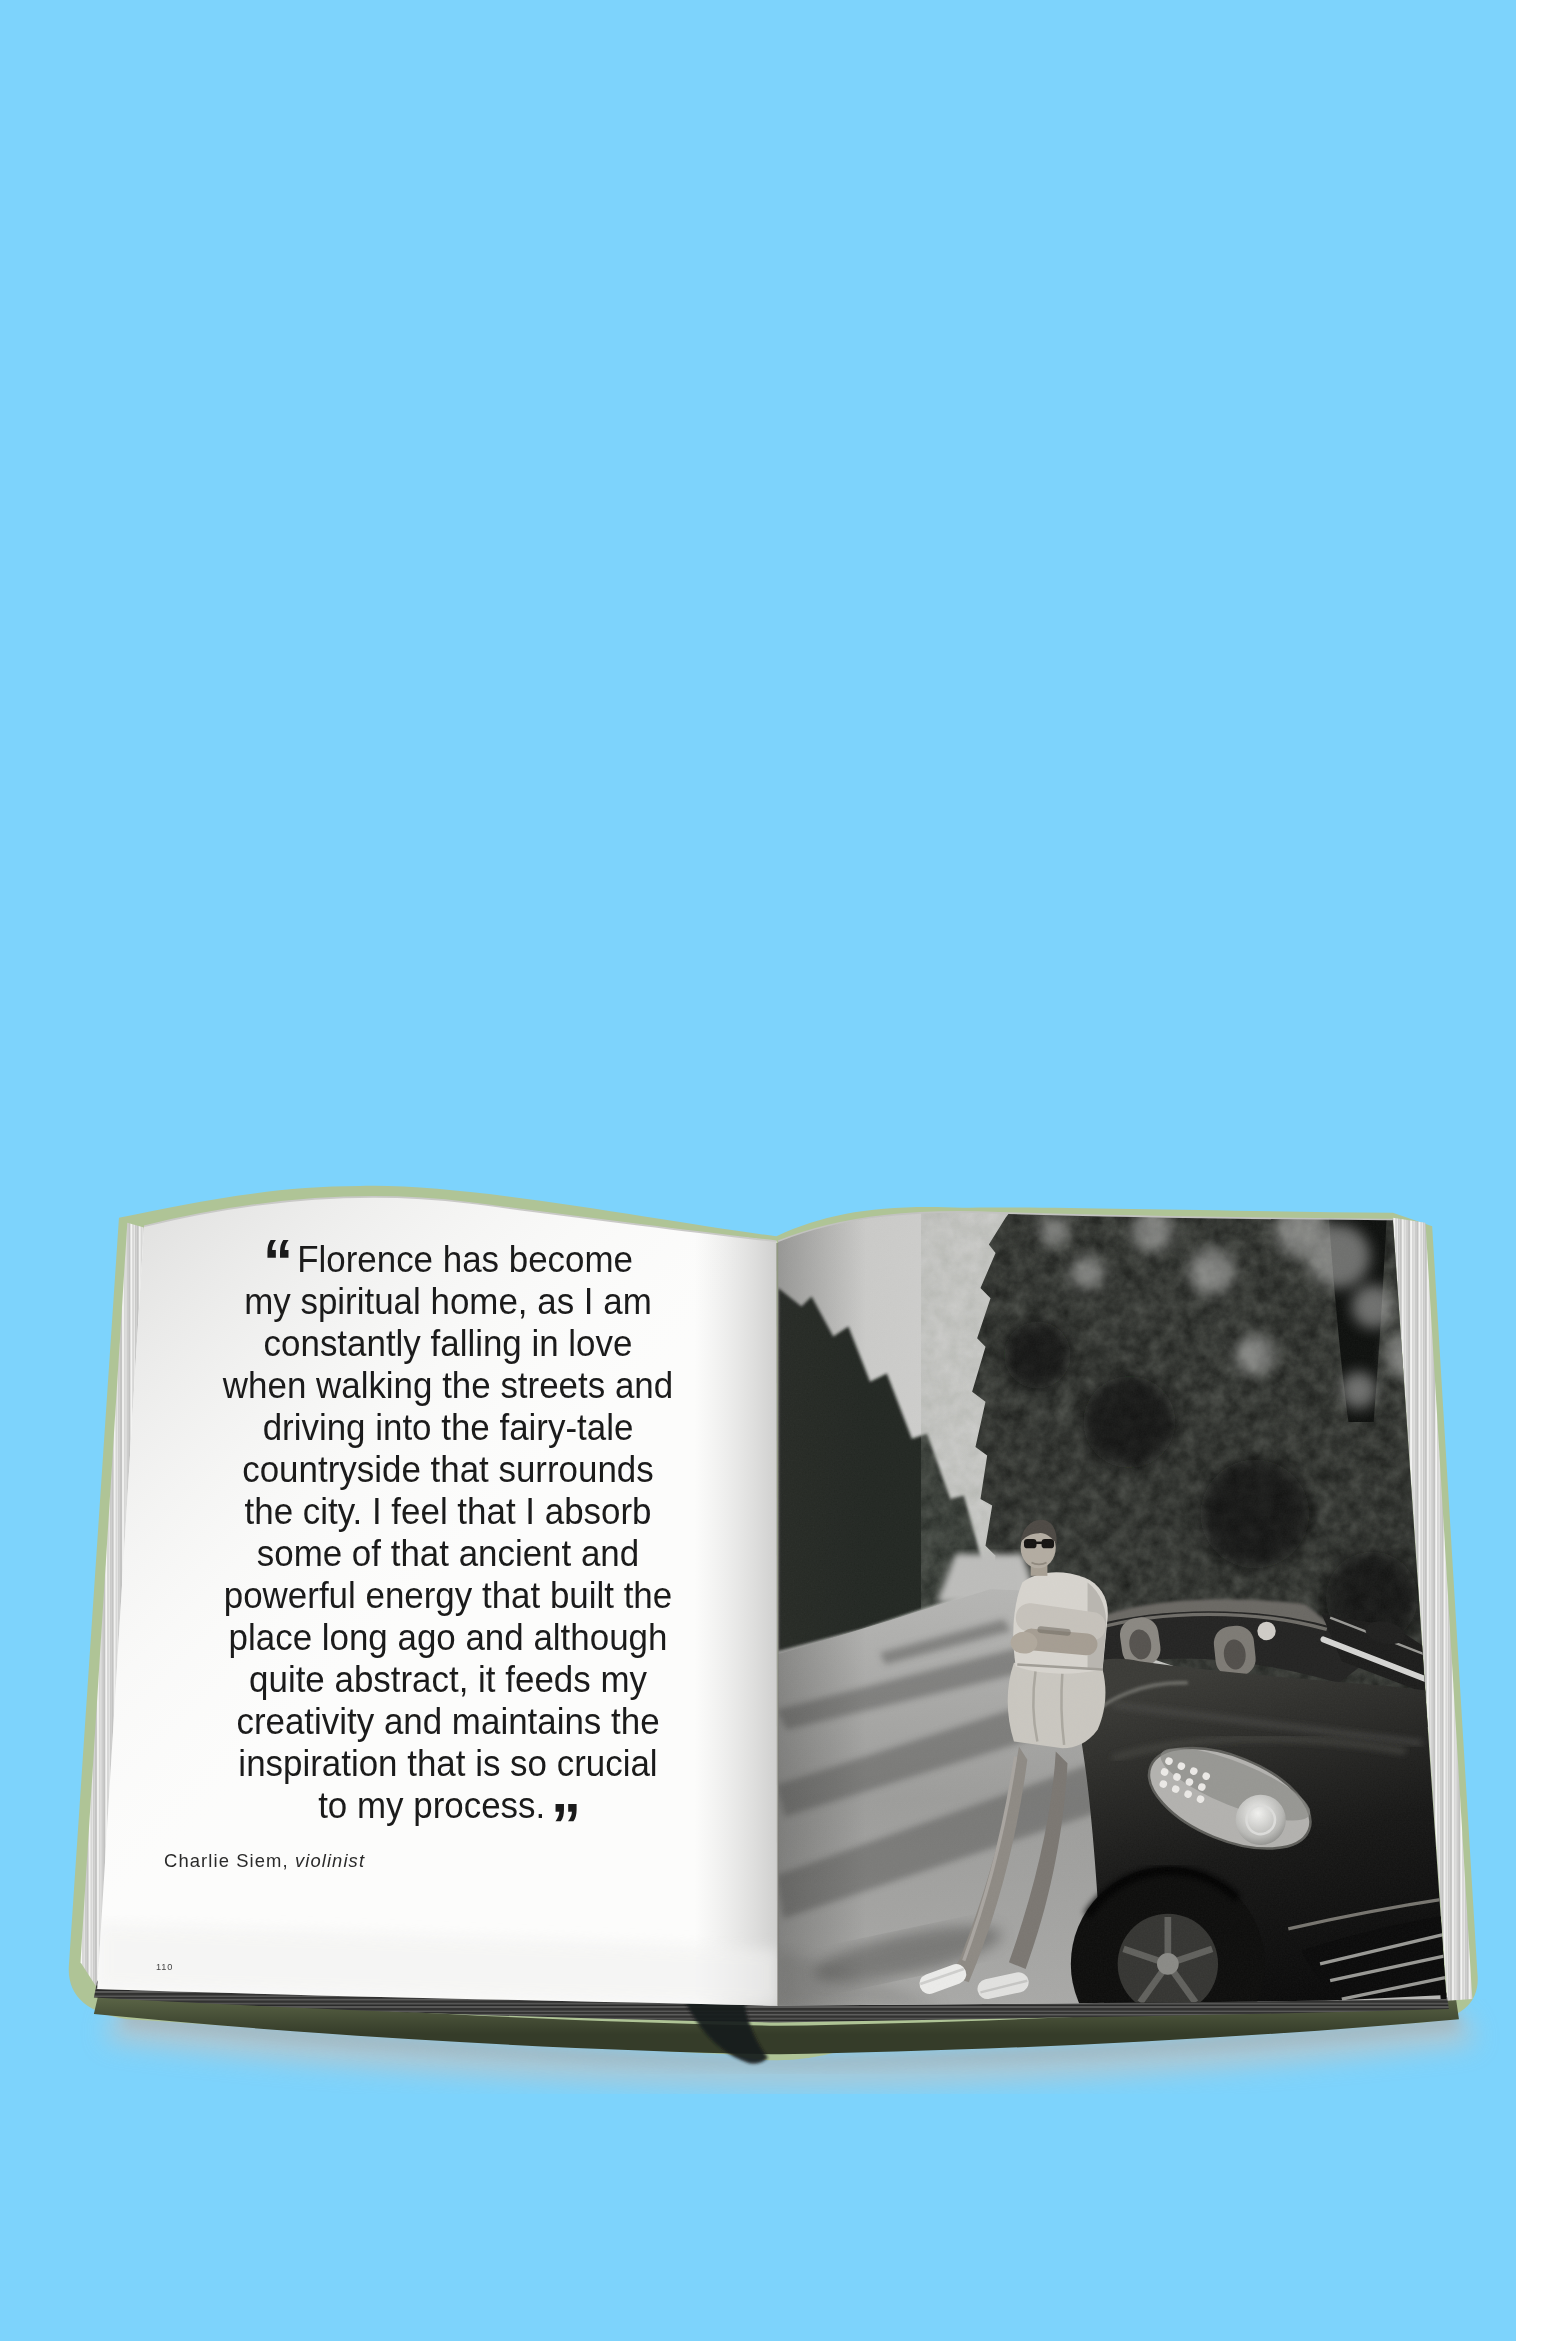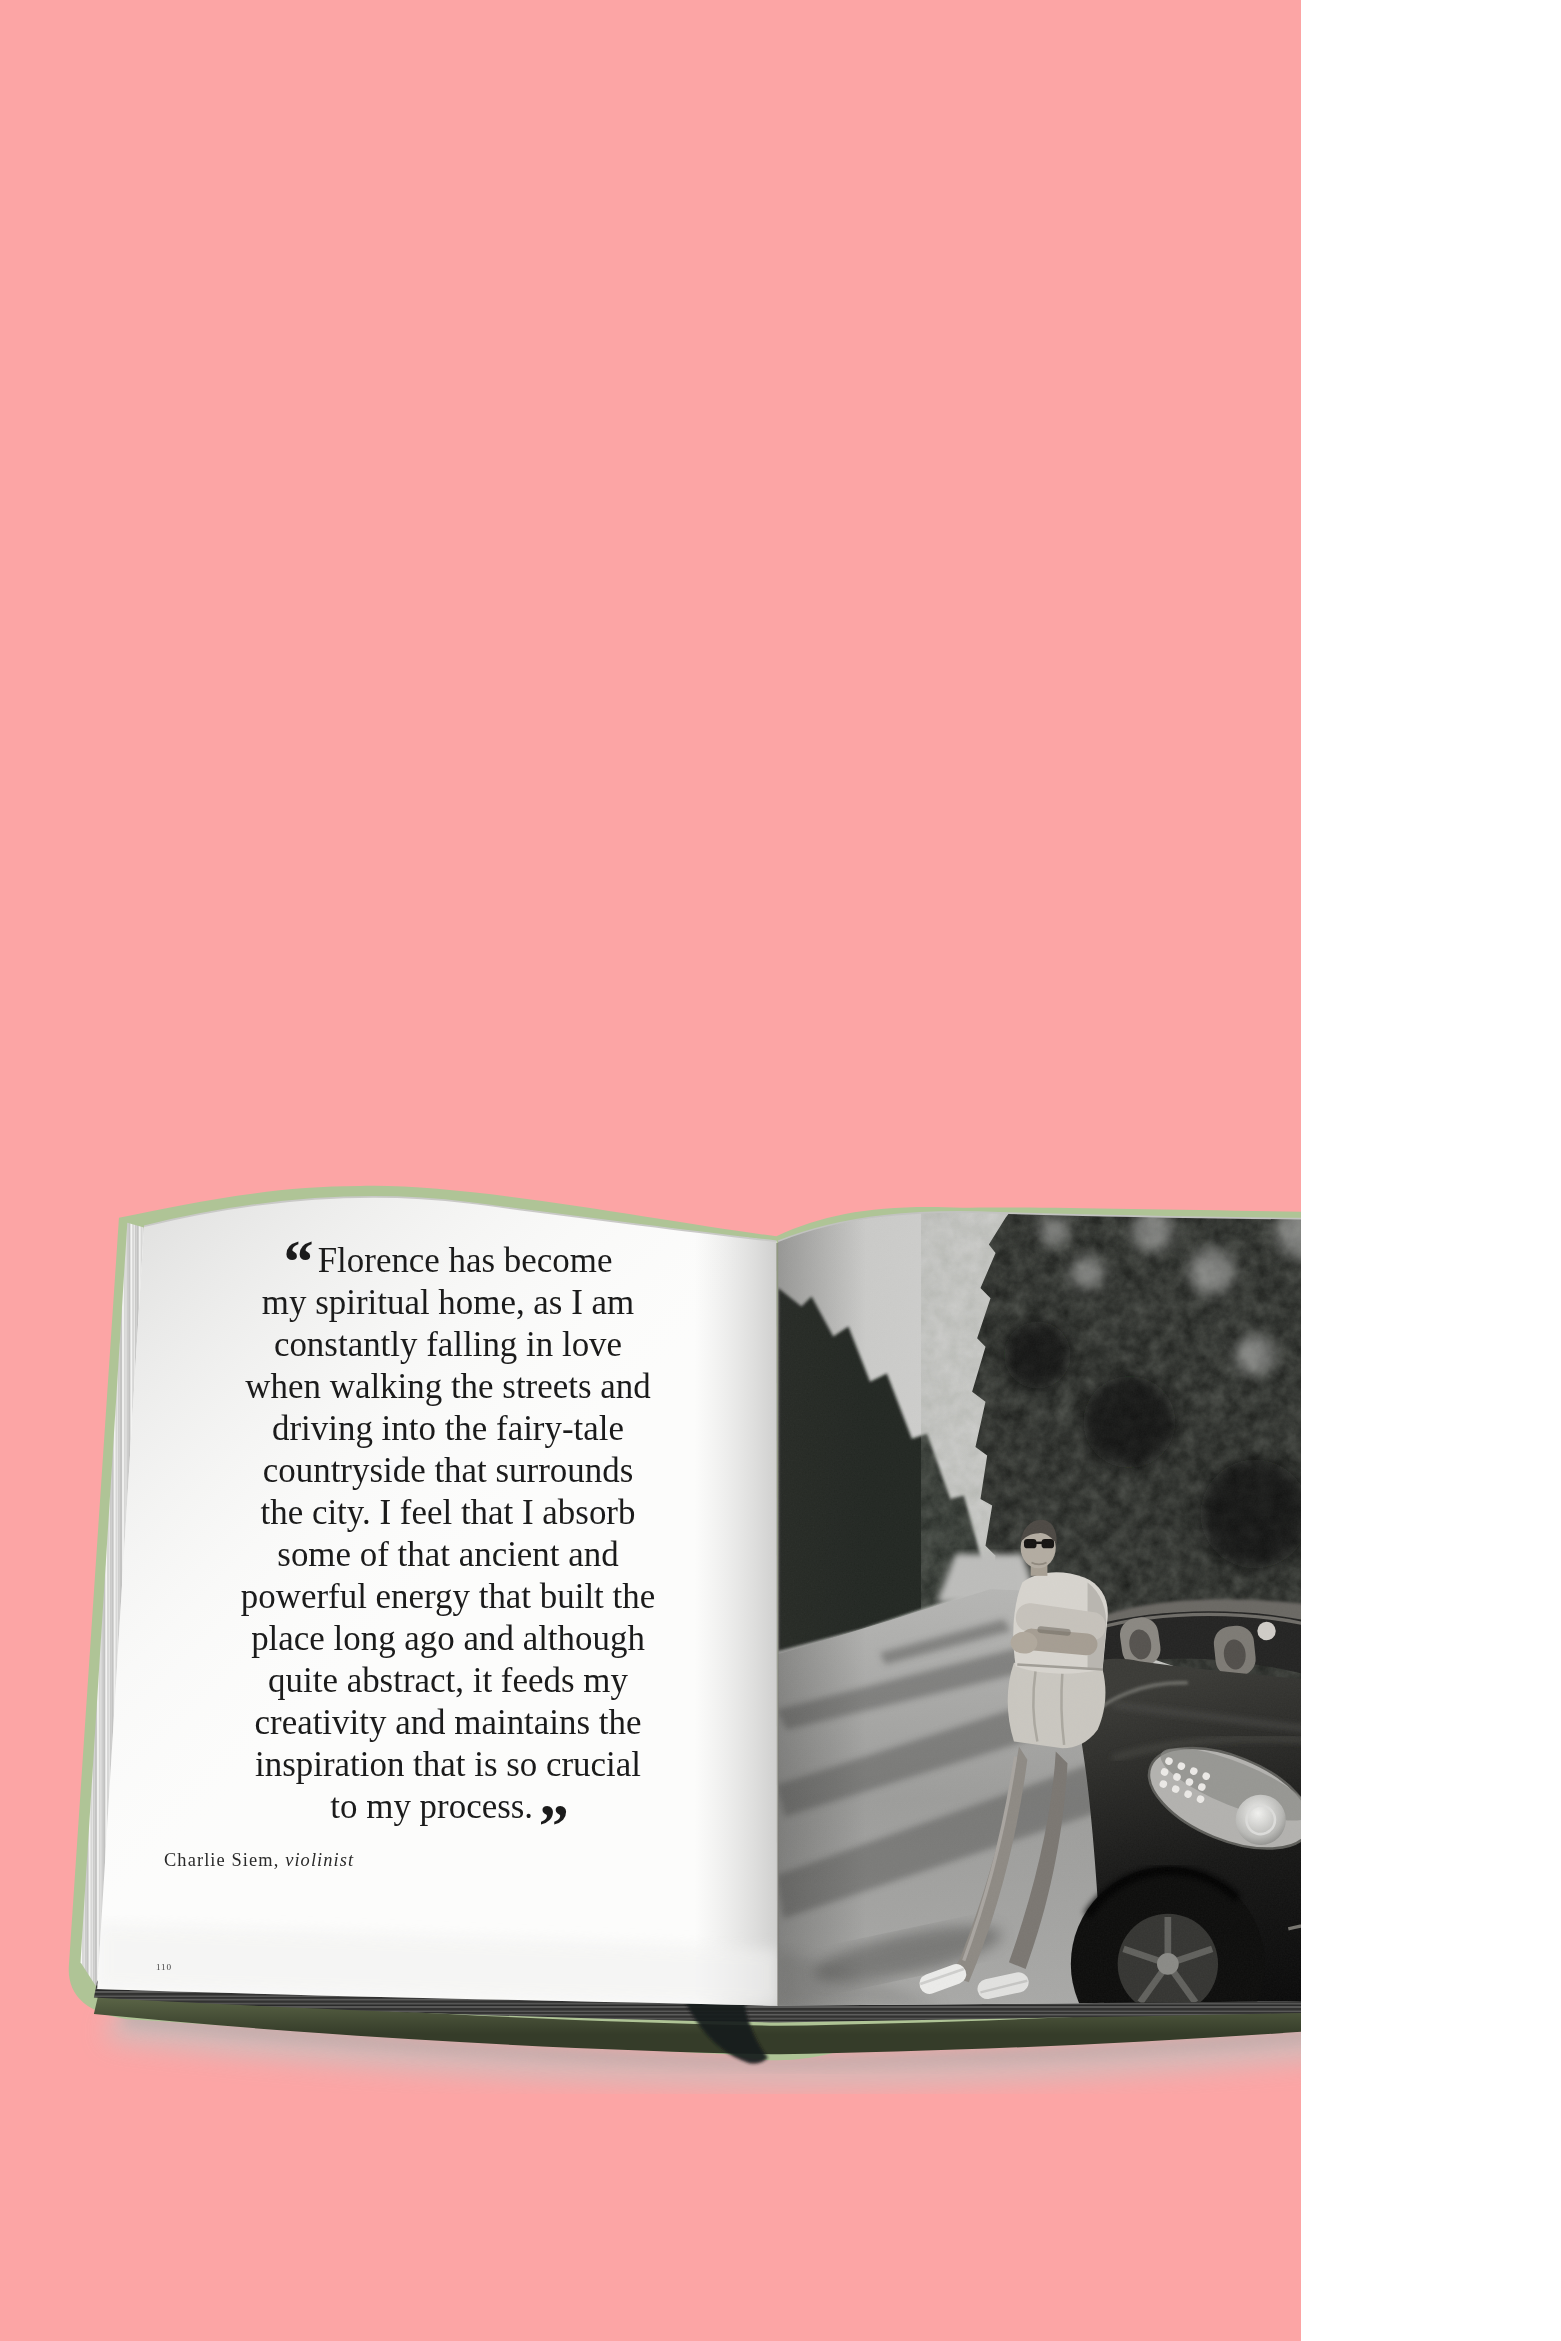--- a/index.html
+++ b/index.html
@@ -1,17 +1,17 @@
 <!DOCTYPE html>
 <html style="font-size:13.4px"><head>
 <meta charset="utf-8">
 <style>
   html,body{margin:0;padding:0;background:#ffffff;}
-  .stage{position:relative;width:1301px;height:2342px;background:#fca5a5;overflow:hidden;
-         font-family:Liberation Serif, serif;}
+  .stage{position:relative;width:1516px;height:2342px;background:#7dd3fc;overflow:hidden;
+         font-family:Liberation Sans, sans-serif;}
   .book-svg{position:absolute;left:0;top:0;width:1562px;height:2342px;}
   .quote-block{position:absolute;left:177px;top:1239px;width:542px;text-align:center;
                font-size:36px;line-height:42px;color:#1b1b1b;transform:scaleX(.97);transform-origin:50% 0;}
   .qline{white-space:nowrap;}
   .qmark{font-weight:bold;letter-spacing:-3.3px;}
   .qmark.open{font-size:62px;line-height:0;vertical-align:-10px;margin-right:7.5px;}
   .qmark.close{font-size:62px;line-height:0;vertical-align:-28.4px;margin-left:5.9px;}
   .attribution{position:absolute;left:164px;top:1850px;font-size:18.4px;letter-spacing:1.1px;color:#2a2a2a;text-align:center;}
   .attr-role{font-style:italic;}
   .page-number{position:absolute;left:156px;top:1962px;font-size:9.2px;letter-spacing:0.8px;color:#454545;}

